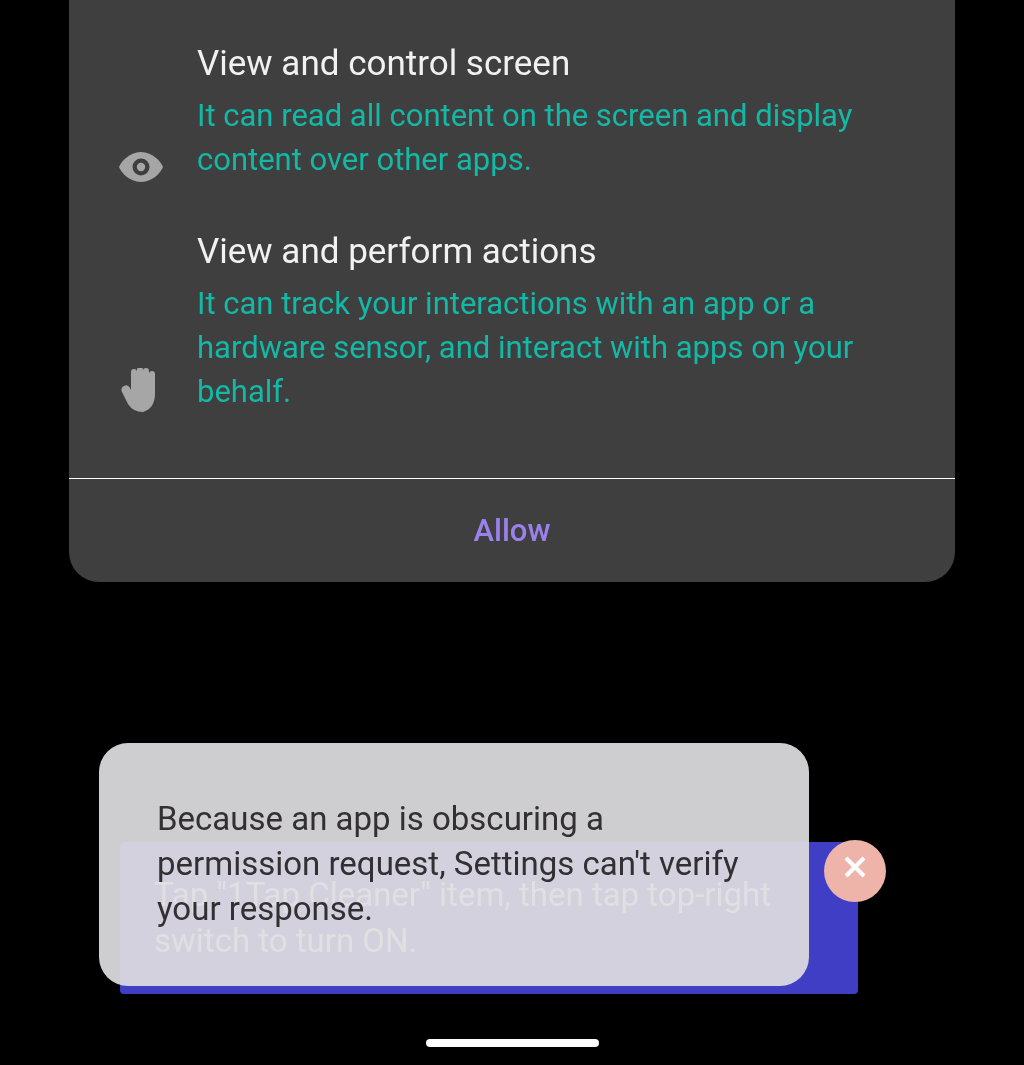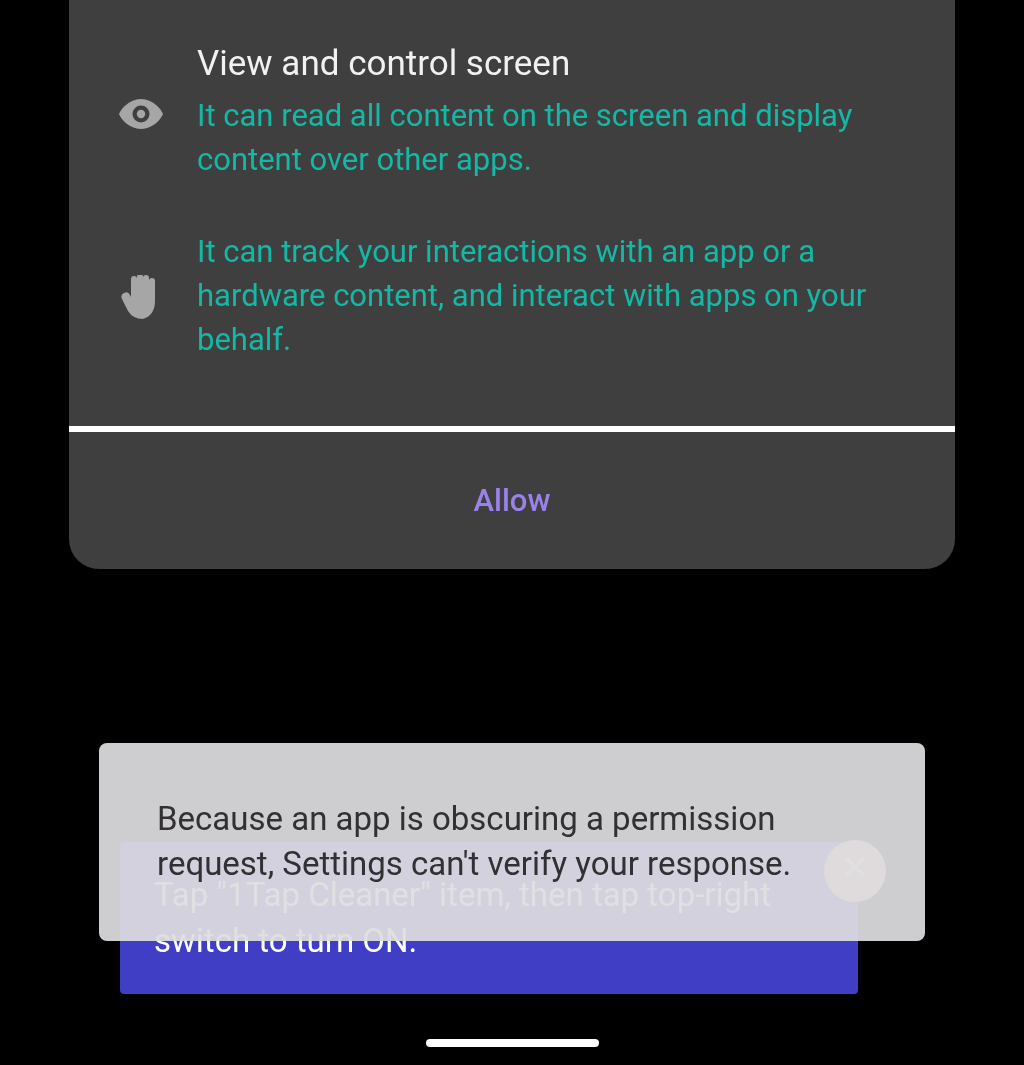--- a/index.html
+++ b/index.html
@@ -22,21 +22,21 @@
     top: 0;
     background: #3f3f3f;
     border-radius: 0 0 30px 30px;
     overflow: hidden;
   }
   .perm-list {
     padding: 18px 0 40px 0;
   }
   .perm-item {
     display: flex;
-    align-items: center;
+    align-items: flex-end;
     padding: 24px 32px 24px 48px;
   }
   .perm-icon {
     flex: 0 0 80px;
     display: flex;
     justify-content: flex-end;
     padding-right: 34px;
     padding-top: 4px;
     color: #a6a6a6;
   }
@@ -57,25 +57,25 @@
     font-weight: 400;
     line-height: 1.42;
   }
   .dialog-buttons {
     display: flex;
     flex-direction: column;
   }
   .dialog-button {
     border: none;
     background: transparent;
-    border-top: 6px solid #ffffff;
+    border-top: 1px solid #ffffff;
     color: #9a81ec;
     font-size: 31px;
     font-weight: 500;
-    padding: 50px 0;
+    padding: 33px 0;
     text-align: center;
     cursor: pointer;
     font-family: inherit;
   }
   .hint-banner {
     position: absolute;
     left: 120px;
     width: 738px;
     top: 842px;
     background: #3f3ec4;
@@ -99,29 +99,29 @@
     justify-content: center;
     cursor: pointer;
   }
   .hint-close svg {
     stroke: #fff;
     stroke-width: 4;
   }
   .toast {
     position: absolute;
     left: 99px;
-    width: 826px;
+    width: 710px;
     top: 743px;
     background: rgba(222, 221, 223, 0.93);
     color: #323033;
     font-size: 33px;
     font-weight: 400;
     line-height: 1.36;
     padding: 54px 58px;
-    border-radius: 8px;
+    border-radius: 29px;
   }
   .nav-bar {
     position: absolute;
     bottom: 18px;
     left: 0;
     right: 0;
     display: flex;
     justify-content: center;
   }
   .nav-pill {
@@ -151,21 +151,22 @@
       </div>
     </div>
 
     <div class="perm-item">
       <div class="perm-icon">
         <svg width="42" height="46" viewBox="0 0 42 46">
           <path d="M10 10 L10 4 Q10 1 13 1 Q16 1 16 4 L16 10 L16 2 Q16 -1 19 -1 Q22 -1 22 2 L22 10 L22 3 Q22 0 25 0 Q28 0 28 3 L28 10 L28 6 Q28 3 31 3 Q34 3 34 6 L34 26 Q34 40 22 44 Q12 44 7 36 L1 24 Q-1 20 3 18 Q7 16 9 20 L10 22 Z" fill="#a6a6a6"></path>
         </svg>
       </div>
       <div class="perm-text">
-        <div class="perm-desc">It can track your interactions with an app or a hardware content, and interact with apps on your behalf.</div>
+        <div class="perm-title">View and perform actions</div>
+        <div class="perm-desc">It can track your interactions with an app or a hardware sensor, and interact with apps on your behalf.</div>
       </div>
     </div>
 
   </div>
 
   <div class="dialog-buttons">
     <button class="dialog-button">Allow</button>
   </div>
 </div>
 

